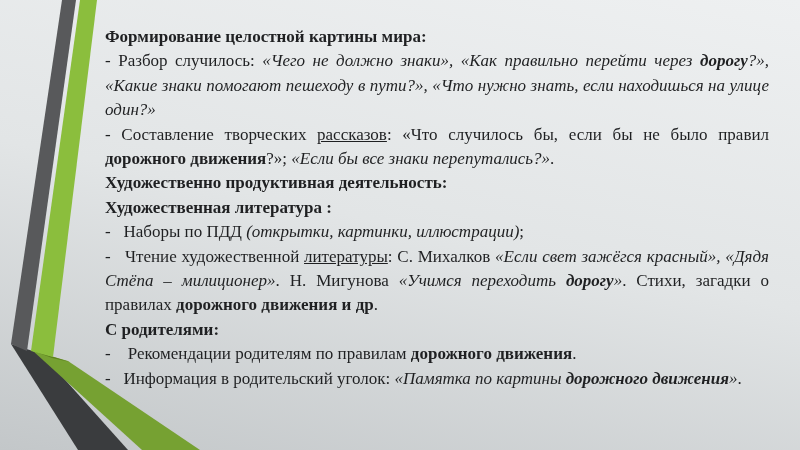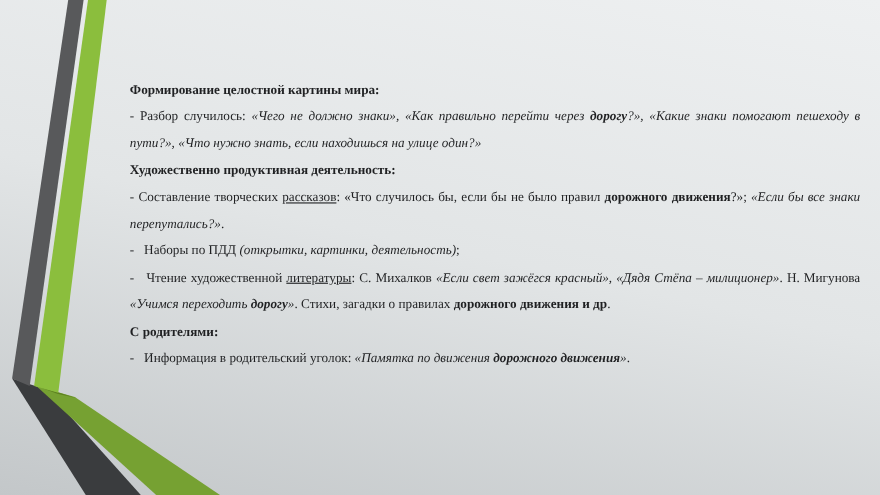--- a/index.html
+++ b/index.html
@@ -6,25 +6,24 @@
   .slide{
     position:relative;
     width:800px;height:450px;
     overflow:hidden;
     background:linear-gradient(192deg,#EEF0F1 0%,#E2E5E6 50%,#C3C7C9 100%);
     font-family:"Liberation Serif", serif;
   }
   .ribbon{position:absolute;left:0;top:0;width:800px;height:450px;display:block;}
   .textblock{
     position:absolute;
-    left:118px;top:25px;width:664px;
-    font-size:12px;line-height:24.4px;
+    left:105px;top:25px;width:664px;
+    font-size:17px;line-height:24.4px;
     color:#1F2022;
     text-align:justify;
-    margin-top:44px;
   }
   .para{margin:0;padding:0;}
   .para.heading{font-weight:bold;}
   .seg-b{font-weight:bold;}
   .seg-i{font-style:italic;}
   .seg-u{text-decoration:underline;}
 </style>
 </head>
 <body>
 
@@ -36,21 +35,23 @@
     <polygon points="33,351 68,361 200,450 142,450" fill="#76A132"></polygon>
     <polygon points="31,350 70,362 52,358" fill="#5E8121"></polygon>
 
     <polygon points="62,0 76,0 27,351 11,344" fill="#58595B"></polygon>
     <polygon points="80,0 97,0 53,357 31,351" fill="#8BBE3D"></polygon>
   </svg>
 
   <div class="textblock" style="color: rgb(31, 32, 34);">
       <p class="para heading"><span class=" seg-b">Формирование целостной картины мира:</span></p>
       <p class="para"><span class="">- Разбор случилось: </span><span class=" seg-i">«Чего не должно знаки», «Как правильно перейти через </span><span class=" seg-b seg-i">дорогу</span><span class=" seg-i">?», «Какие знаки помогают пешеходу в пути?», «Что нужно знать, если находишься на улице один?»</span></p>
+      <p class="para"><span class="">- Составление творческих </span><span class=" seg-u">рассказов</span><span class="">: «Что случилось бы, если бы не было правил </span><span class=" seg-b">дорожного движения</span><span class="">?»; </span><span class=" seg-i">«Если бы все знаки перепутались?»</span><span class="">.</span></p>
       <p class="para heading"><span class=" seg-b">Художественно продуктивная деятельность:</span></p>
-      <p class="para"><span class="">- Составление творческих </span><span class=" seg-u">рассказов</span><span class="">: «Что случилось бы, если бы не было правил </span><span class=" seg-b">дорожного движения</span><span class="">?»; </span><span class=" seg-i">«Если бы все знаки перепутались?»</span><span class="">.</span></p>
-      <p class="para"><span class="">-&nbsp;&nbsp;&nbsp;Наборы по ПДД </span><span class=" seg-i">(открытки, картинки, деятельность)</span><span class="">;</span></p>
+      <p class="para heading"><span class=" seg-b">Художественная литература :</span></p>
+      <p class="para"><span class="">-&nbsp;&nbsp;&nbsp;Наборы по ПДД </span><span class=" seg-i">(открытки, картинки, иллюстрации)</span><span class="">;</span></p>
       <p class="para"><span class="">-&nbsp;&nbsp;&nbsp;Чтение художественной </span><span class=" seg-u">литературы</span><span class="">: С. Михалков </span><span class=" seg-i">«Если свет зажёгся красный», «Дядя Стёпа – милиционер»</span><span class="">. Н. Мигунова </span><span class=" seg-i">«Учимся переходить </span><span class=" seg-b seg-i">дорогу</span><span class=" seg-i">»</span><span class="">. Стихи, загадки о правилах </span><span class=" seg-b">дорожного движения и др</span><span class="">.</span></p>
       <p class="para heading"><span class=" seg-b">С родителями:</span></p>
-      <p class="para"><span class="">-&nbsp;&nbsp;&nbsp;Информация в родительский уголок: </span><span class=" seg-i">«Памятка по движения </span><span class=" seg-b seg-i">дорожного движения</span><span class=" seg-i">»</span><span class="">.</span></p>
+      <p class="para"><span class="">-&nbsp;&nbsp;&nbsp;&nbsp;Рекомендации родителям по правилам </span><span class=" seg-b">дорожного движения</span><span class="">.</span></p>
+      <p class="para"><span class="">-&nbsp;&nbsp;&nbsp;Информация в родительский уголок: </span><span class=" seg-i">«Памятка по картины </span><span class=" seg-b seg-i">дорожного движения</span><span class=" seg-i">»</span><span class="">.</span></p>
     </div>
 
 </div>
 
 </body></html>

